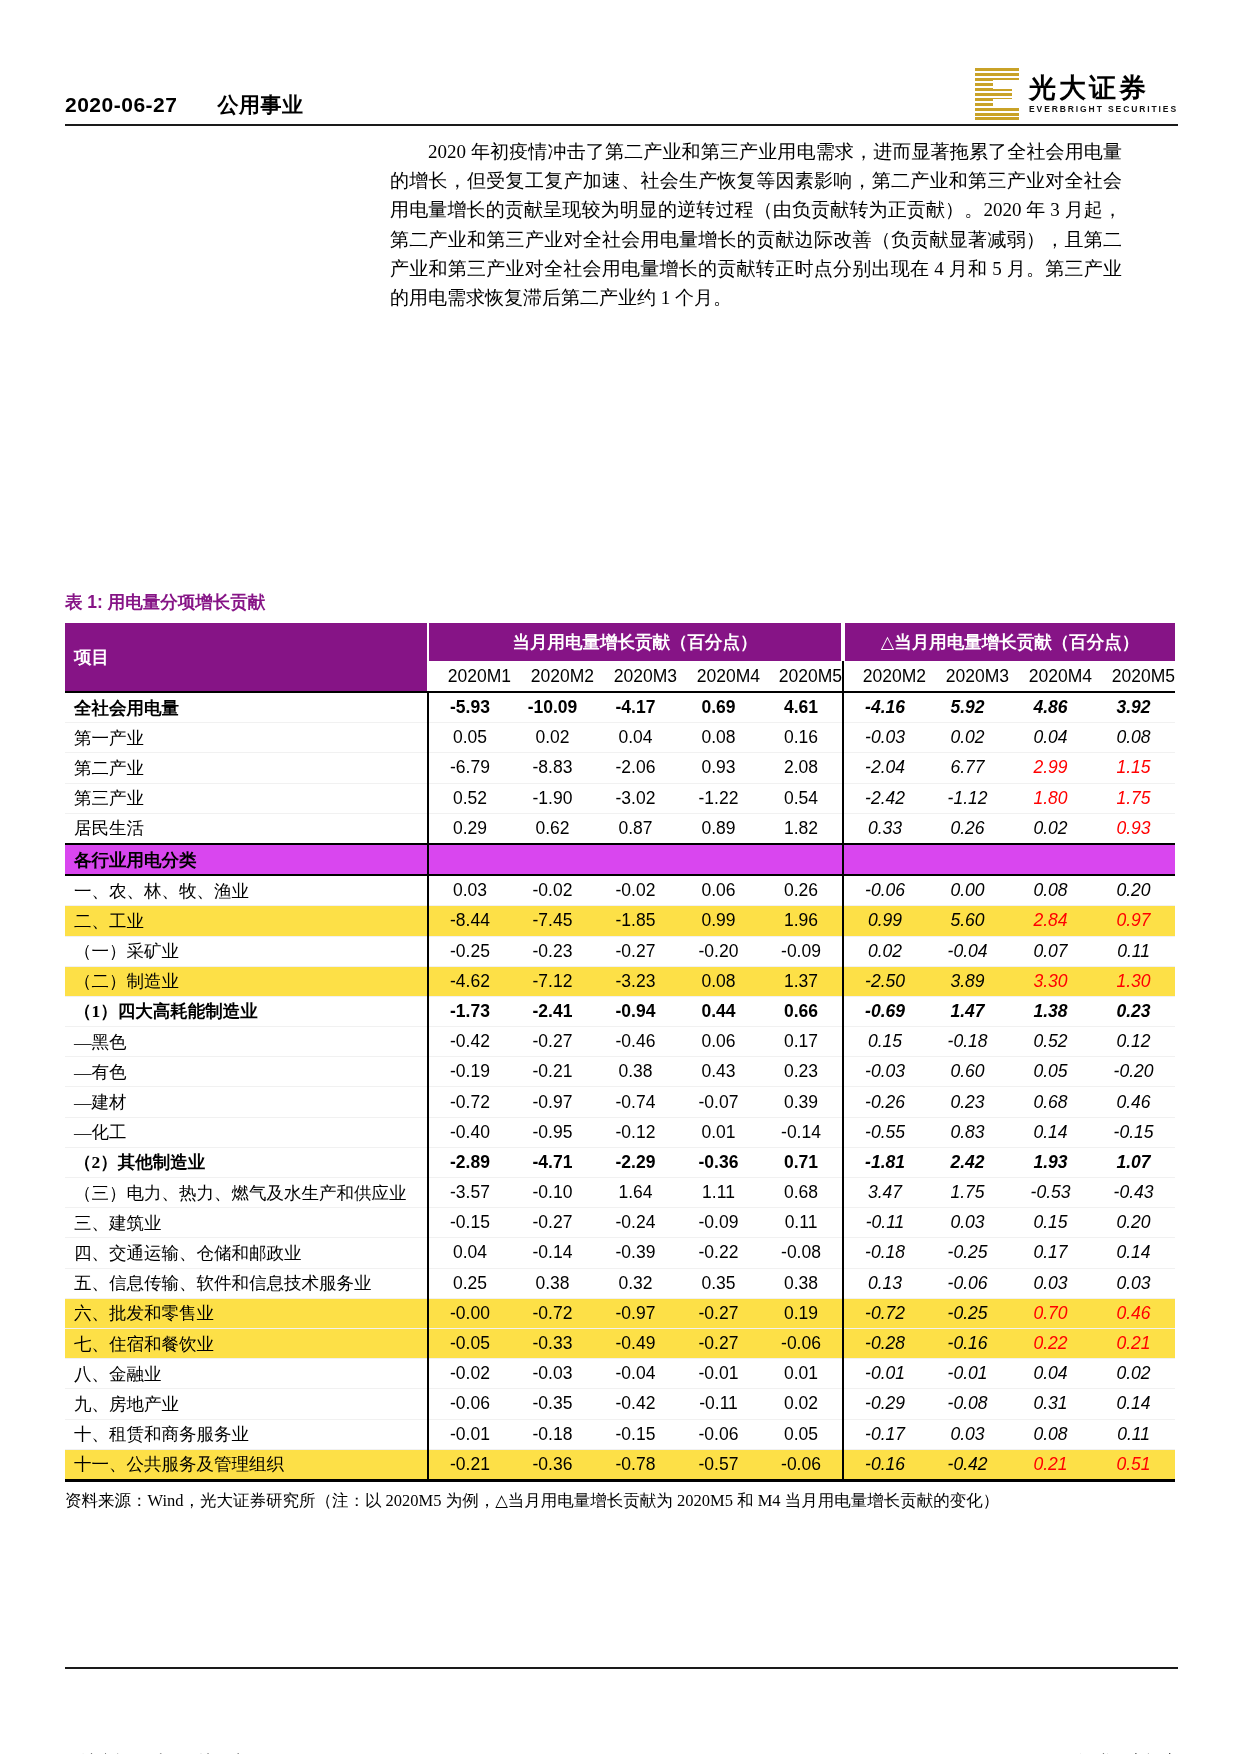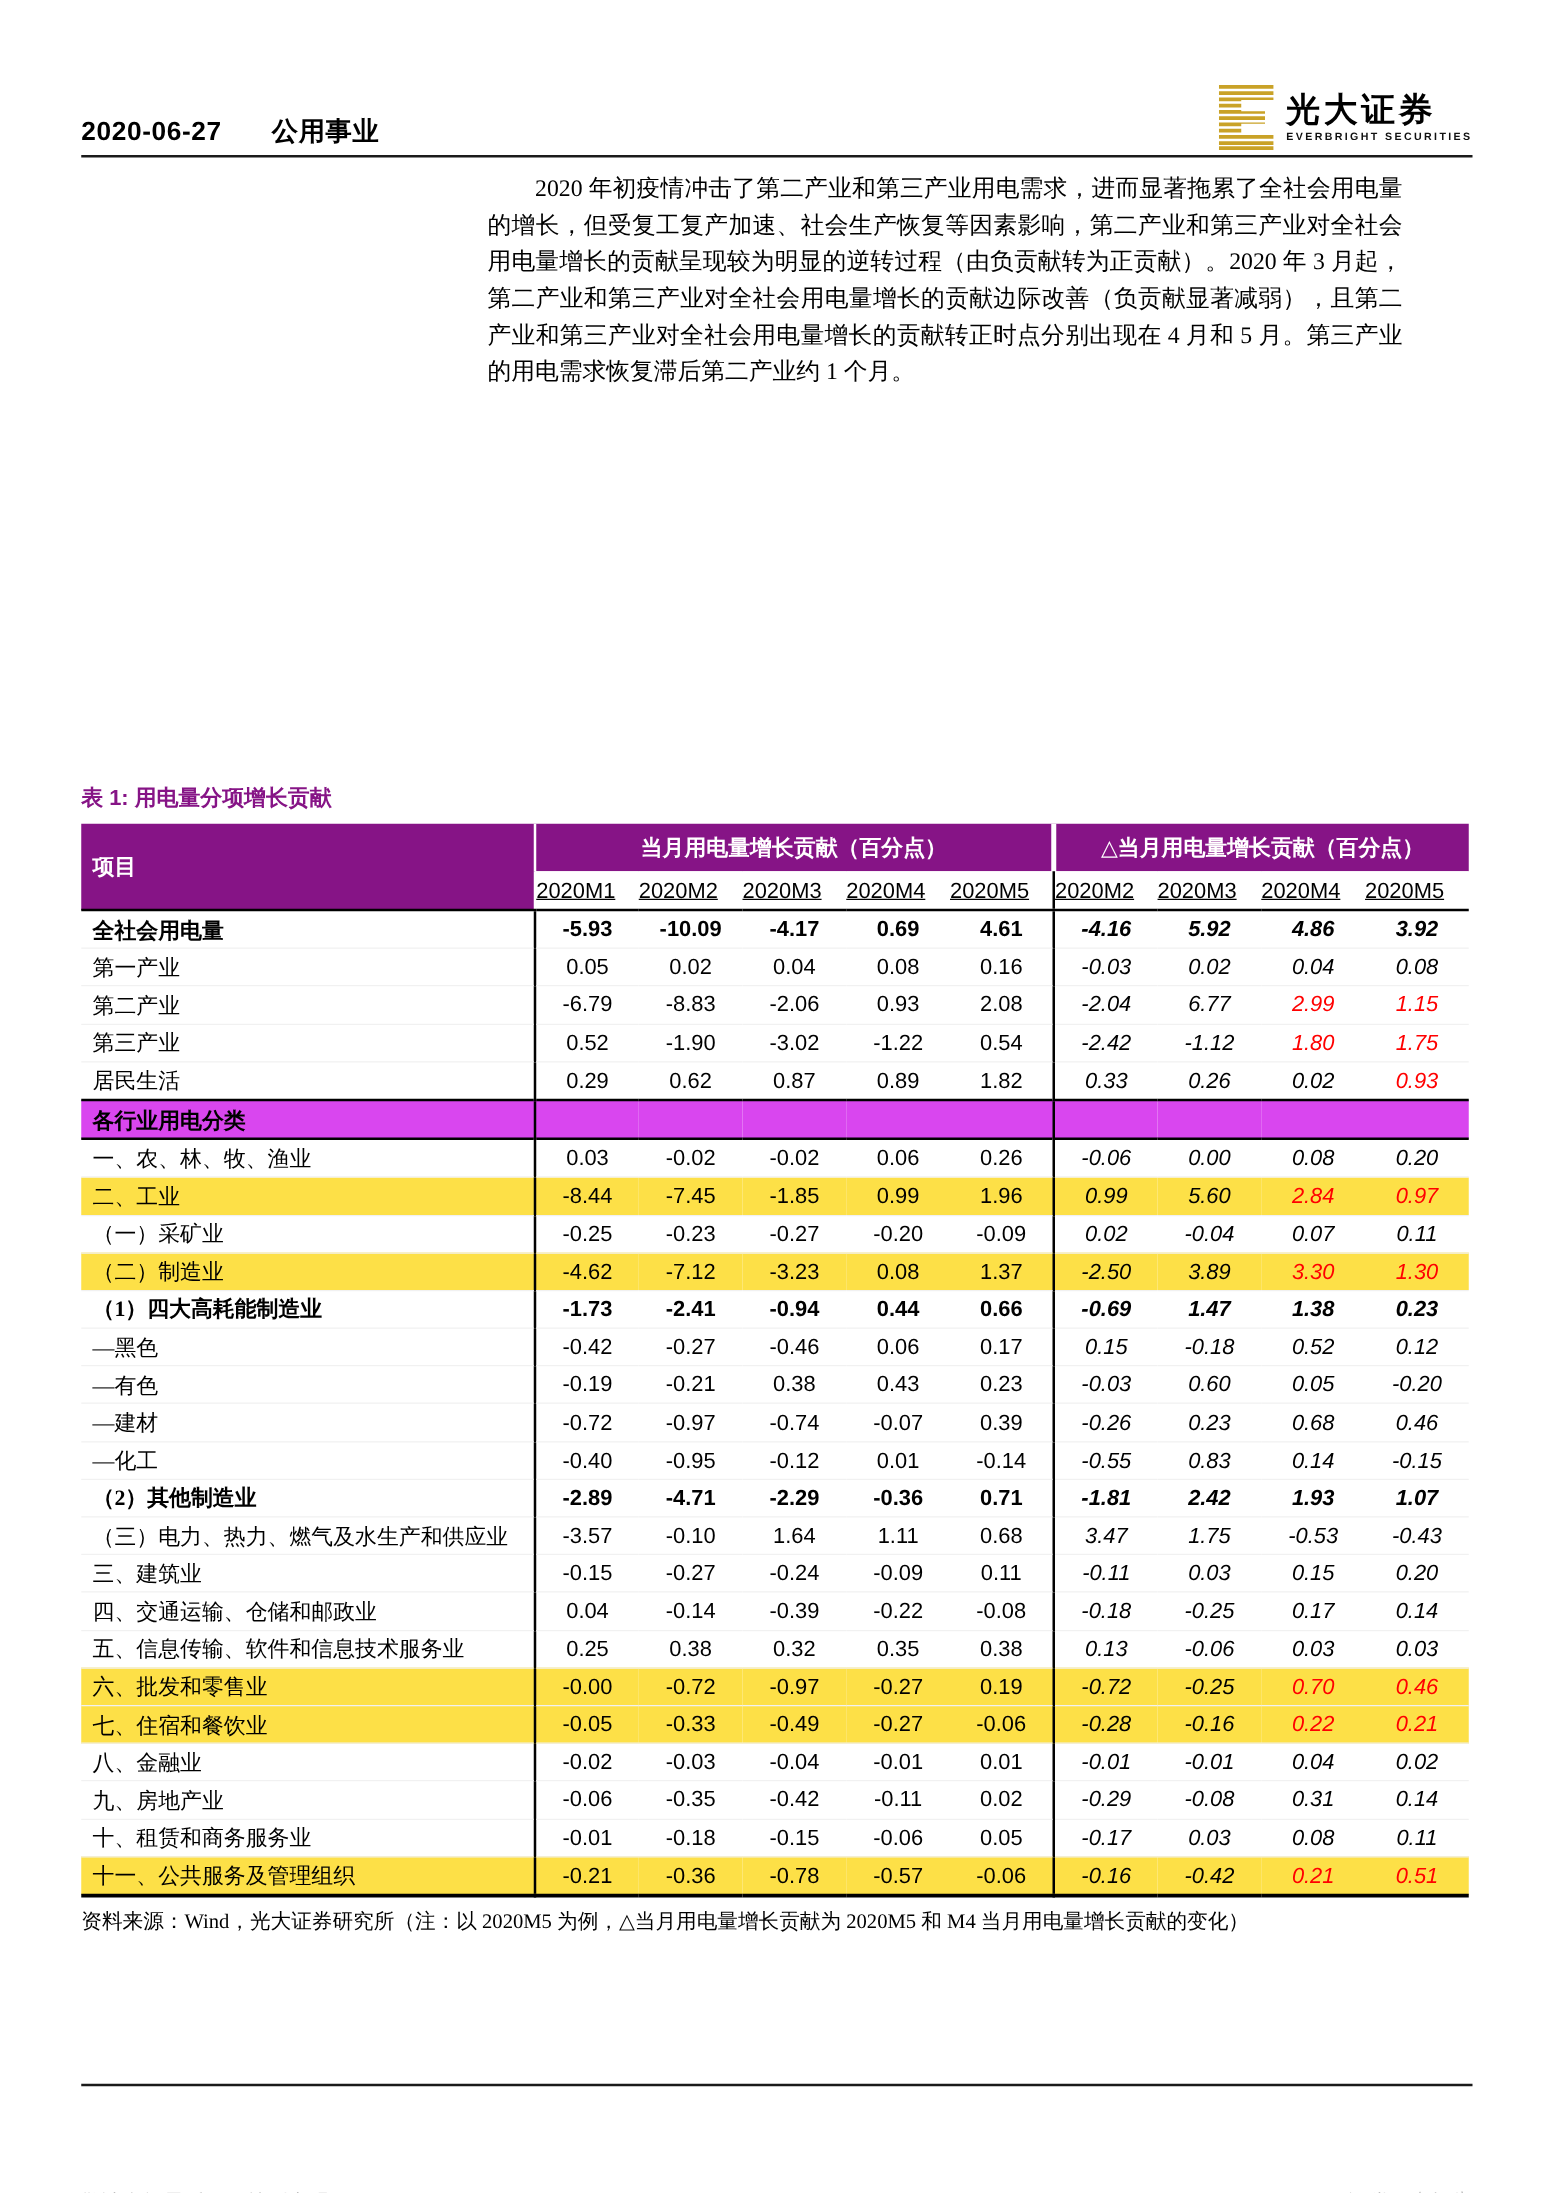--- a/index.html
+++ b/index.html
@@ -16,31 +16,31 @@
   .logo-cn{font-size:27px;font-weight:bold;font-family:"Liberation Serif","DejaVu Serif",serif;letter-spacing:3px;}
   .logo-en{font-size:8.5px;font-weight:bold;letter-spacing:1.9px;margin-top:3px;color:#111;}
   .header-rule{position:absolute;left:65px;right:62px;top:124px;height:2px;background:#1a1a1a;}
 
   
   .content{position:absolute;left:390px;top:137px;width:732px;}
   .body-para{margin:0 0 17px 0;font-size:19px;line-height:29.2px;text-align:justify;
              text-indent:38px;font-family:"Liberation Serif","DejaVu Serif",serif;}
 
   
-  .table-block{position:absolute;left:65px;top:590px;width:1110px;margin-top:36px;}
+  .table-block{position:absolute;left:65px;top:590px;width:1110px;}
   .table-title{color:#861486;font-size:17.5px;font-weight:bold;margin-bottom:9px;}
   table{border-collapse:collapse;table-layout:fixed;width:1110px;}
   col.c-label{width:363px;} col.c-num{width:83px;}
   thead th{padding:0;}
   .th-item{background:#861486;color:#fff;text-align:left;padding-left:9px;
            font-size:17.5px;font-weight:bold;border-bottom:2px solid #000;border-right:2px solid #fff;}
   .th-group{background:#861486;color:#fff;font-size:17.5px;font-weight:bold;height:38px;text-align:center;}
   .th-group.g2{border-left:4px solid #fff;}
   .month-row th{background:#fff;color:#000;font-weight:normal;font-size:17.5px;height:30px;
-                text-align:left;border-bottom:2px solid #000;text-decoration:underline;}
+                text-align:right;border-bottom:2px solid #000;}
   .month-row th.sep{border-left:2px solid #000;}
   tbody tr{border-bottom:1px solid #f1f1f1;}
   tbody td{height:29.2px;font-size:17.5px;text-align:center;padding:0;}
   tbody td.label{text-align:left;padding-left:9px;font-family:"Liberation Serif","DejaVu Serif",serif;}
   tbody td.sep{border-left:2px solid #000;}
   tr.total td{font-weight:bold;}
   td.delta{font-style:italic;}
   td.red{color:#FF0000;}
   tr.highlight{background:#fde047;}
   tr.section{background:#d946ef;border-top:2px solid #000;border-bottom:2px solid #000;}

